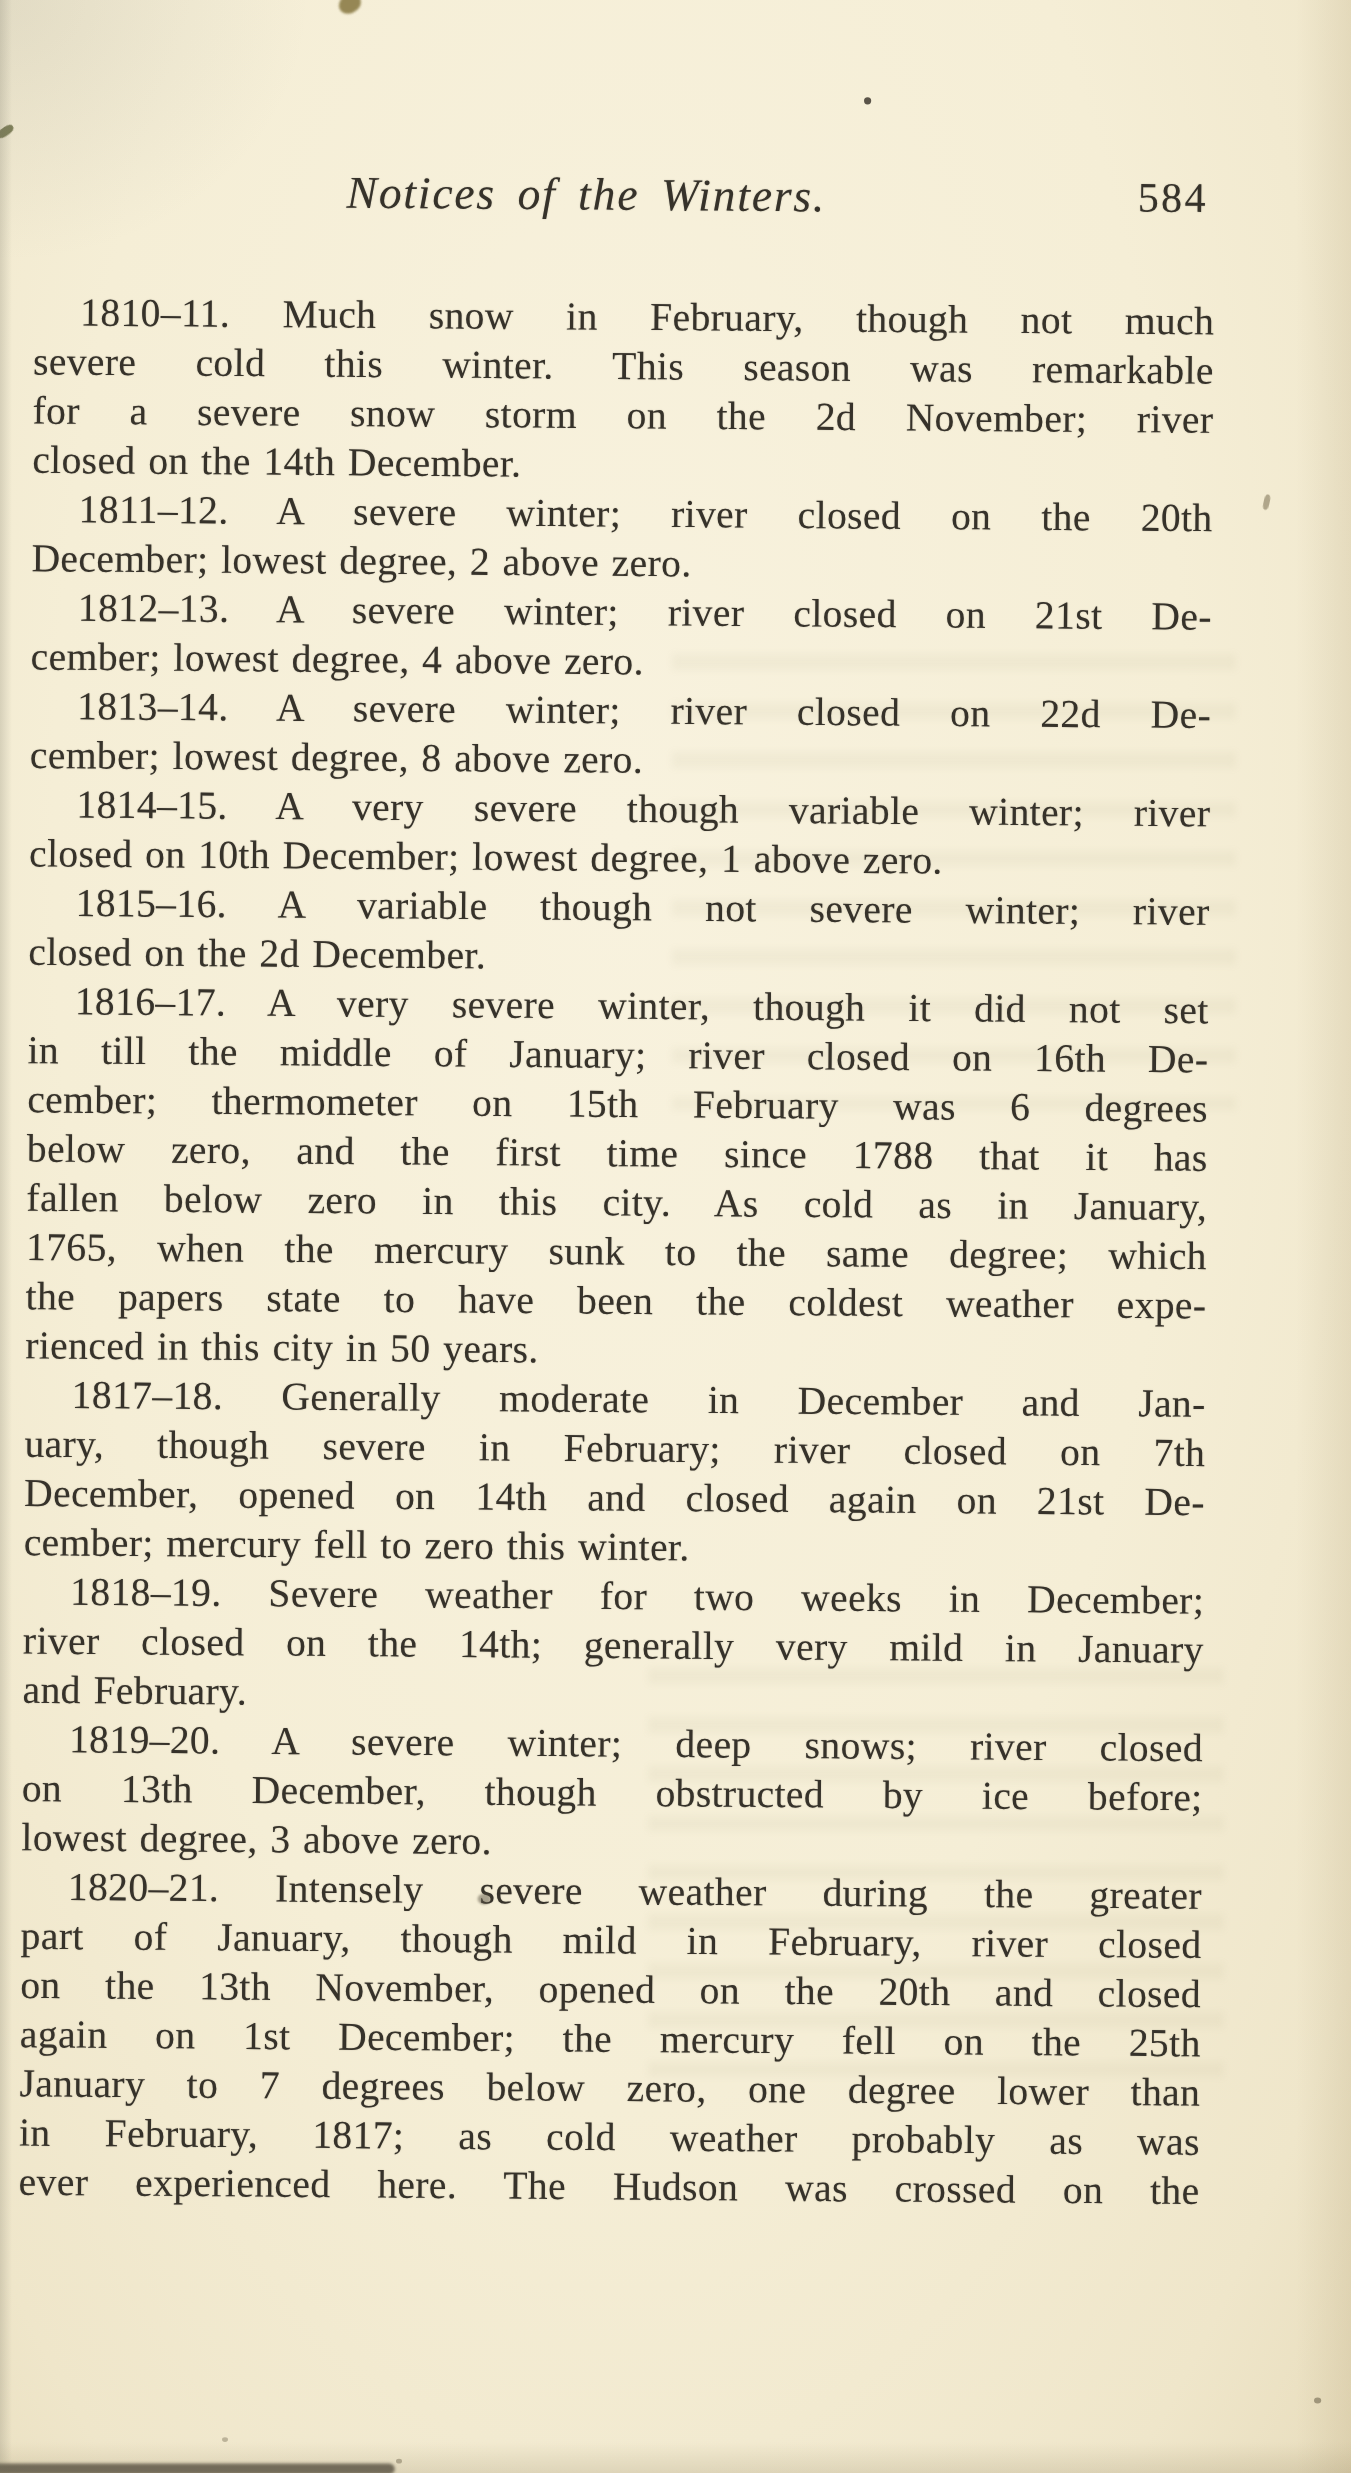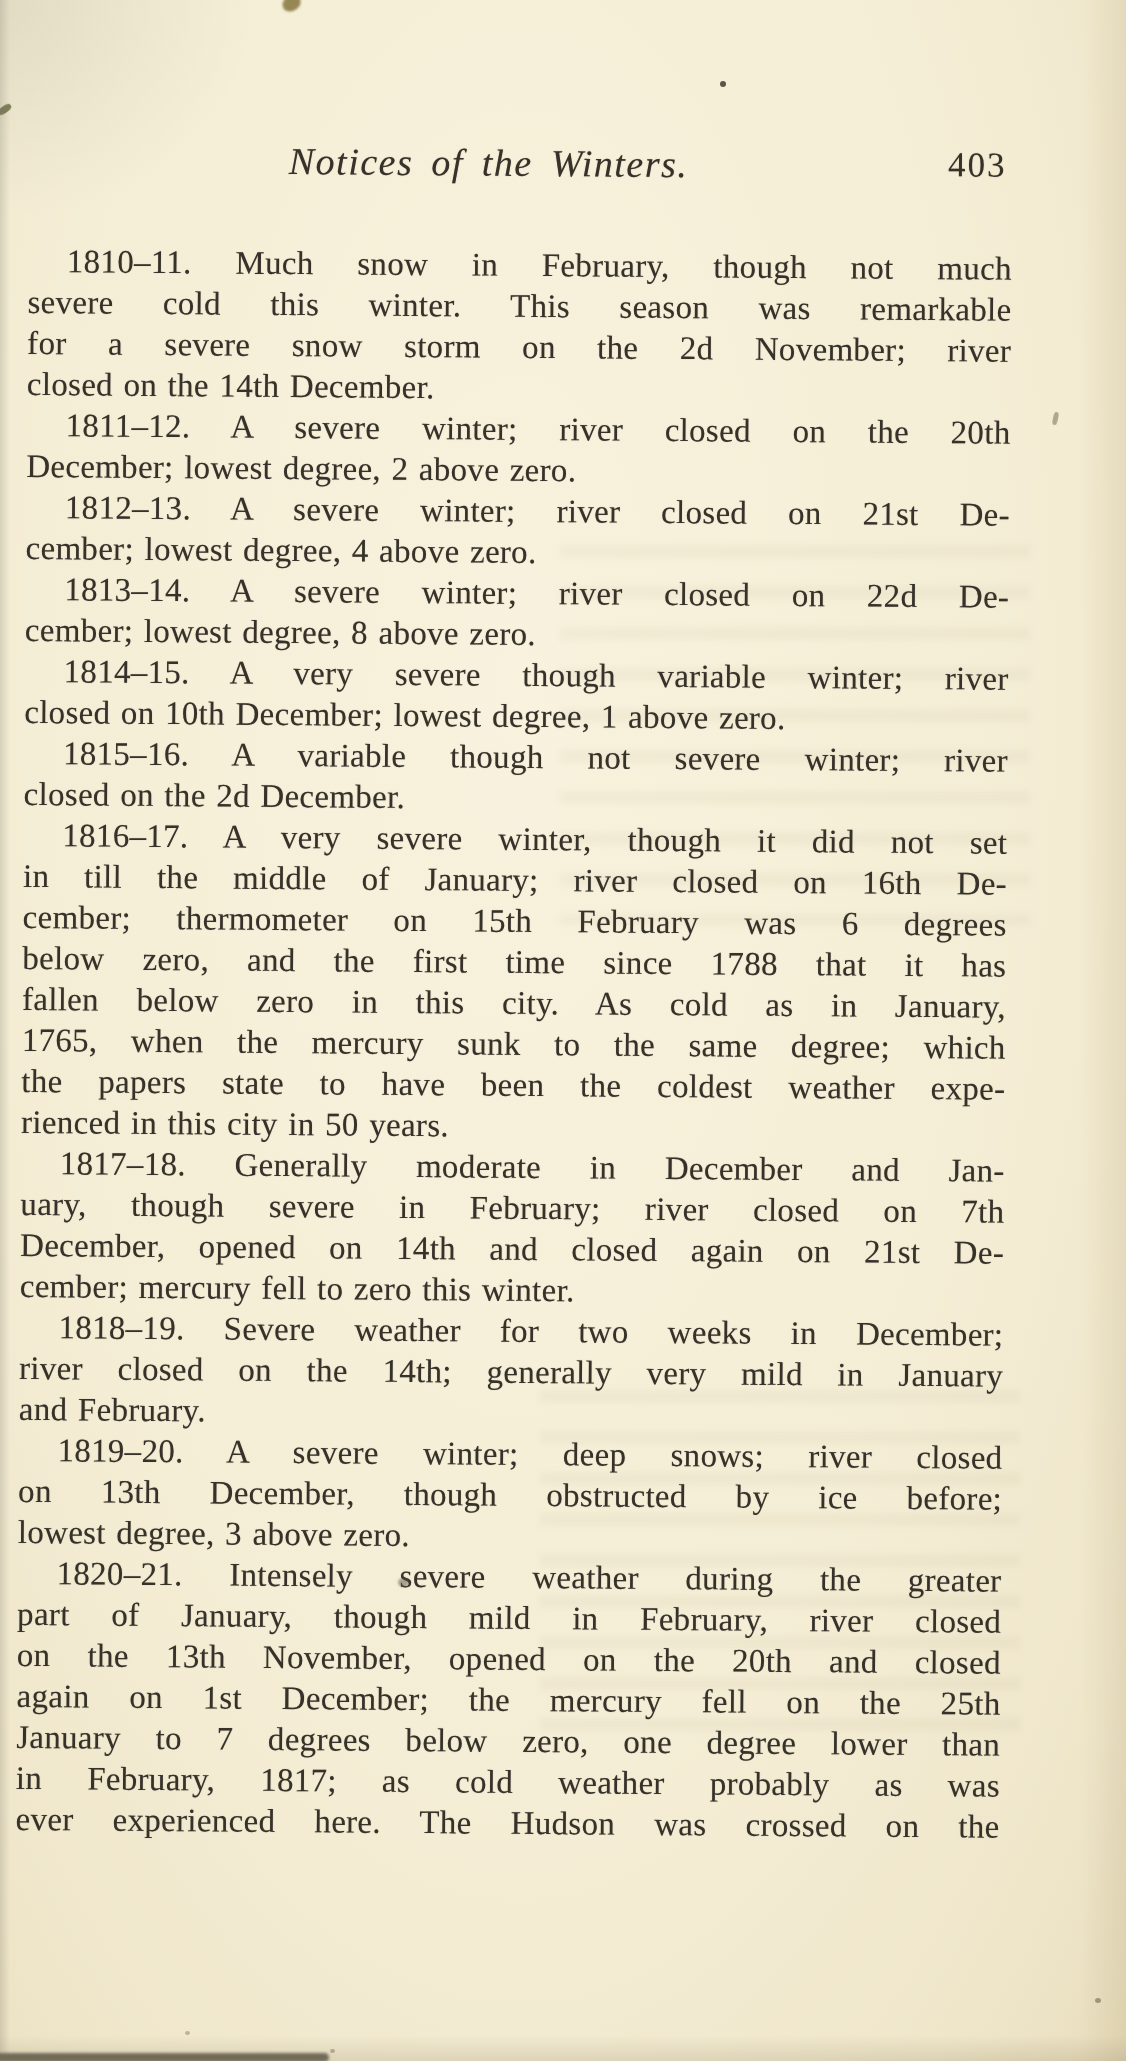--- a/index.html
+++ b/index.html
@@ -59,21 +59,21 @@
 </head>
 <body style="background: rgb(245, 238, 214);">
 
 <div class="page">
   <div class="ghost ghost1"></div>
   <div class="ghost ghost2"></div>
 
   <div class="content">
     <div class="header">
       <span class="running-title">Notices of the Winters.</span>
-      <span class="page-number">403</span>
+      <span class="page-number">584</span>
     </div>
     <div class="bodytext" id="bodytext">
         <div class="line first">1810–11. Much snow in February, though not much</div>
         <div class="line">severe cold this winter. This season was remarkable</div>
         <div class="line">for a severe snow storm on the 2d November; river</div>
         <div class="line lastleft">closed on the 14th December.</div>
         <div class="line first">1811–12. A severe winter; river closed on the 20th</div>
         <div class="line lastleft">December; lowest degree, 2 above zero.</div>
         <div class="line first">1812–13. A severe winter; river closed on 21st De-</div>
         <div class="line lastleft">cember; lowest degree, 4 above zero.</div>

